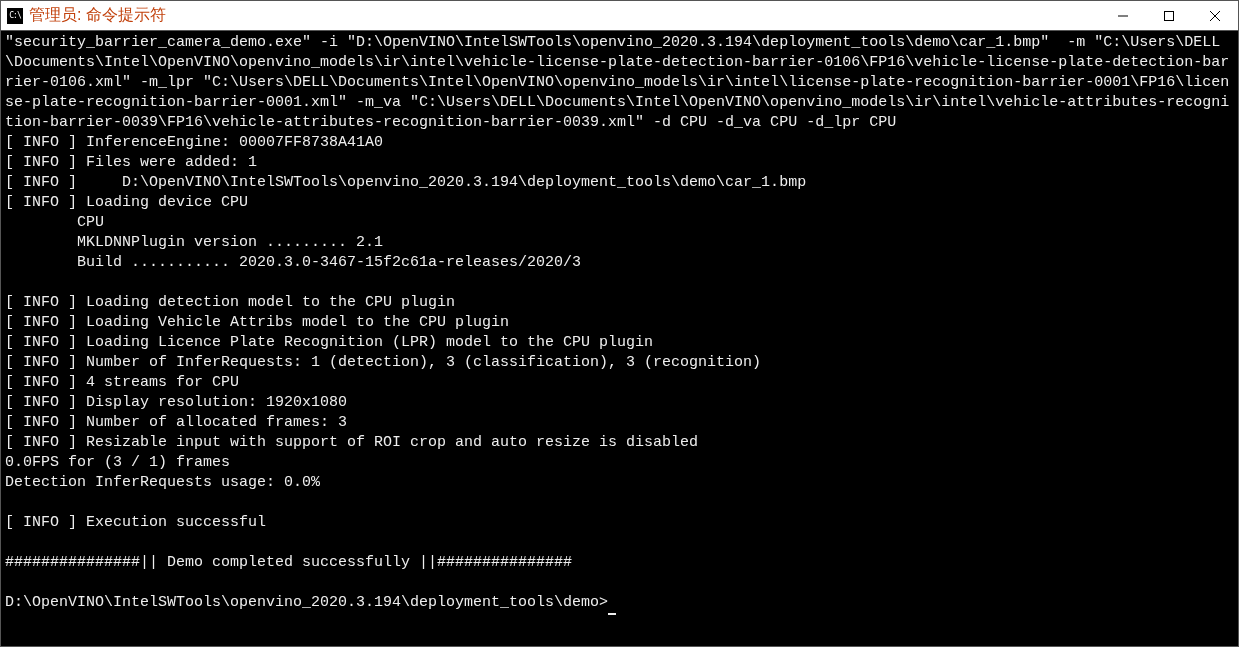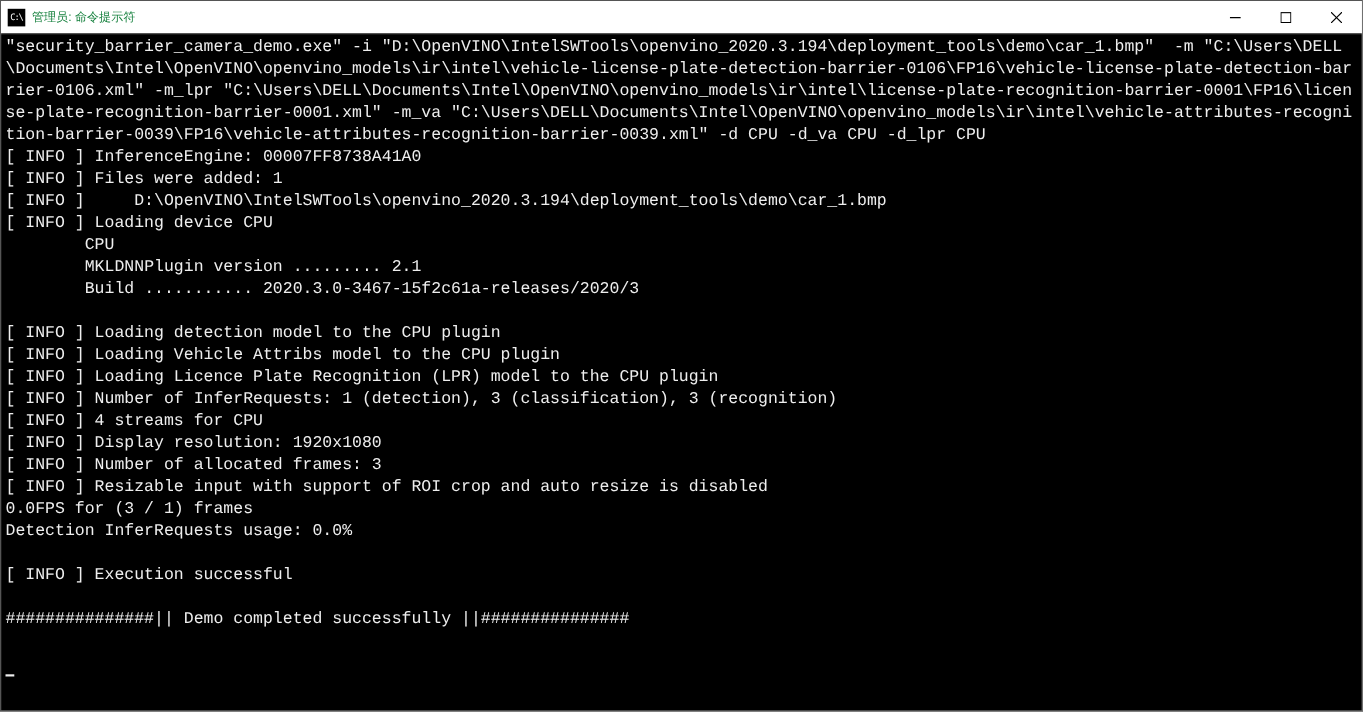--- a/index.html
+++ b/index.html
@@ -31,23 +31,23 @@
       background: #000;
       display: inline-flex;
       align-items: center;
       justify-content: center;
       font-size: 8px;
       color: #fff;
       font-family: monospace;
       letter-spacing: -1px;
     }
     .titlebar-text {
-      font-size: 11px;
+      font-size: 16px;
       flex: 0 0 auto;
-      color: #15803d;
+      color: #c2410c;
     }
     .titlebar-spacer { flex: 1; }
     .win-btn {
       width: 46px;
       height: 30px;
       display: flex;
       align-items: center;
       justify-content: center;
       cursor: pointer;
     }
@@ -112,14 +112,14 @@
 [ INFO ] Display resolution: 1920x1080
 [ INFO ] Number of allocated frames: 3
 [ INFO ] Resizable input with support of ROI crop and auto resize is disabled
 0.0FPS for (3 / 1) frames
 Detection InferRequests usage: 0.0%
 
 [ INFO ] Execution successful
 
 ###############|| Demo completed successfully ||###############
 
-<span class="cursor">&nbsp;</span></div>
+<span>D:\OpenVINO\IntelSWTools\openvino_2020.3.194\deployment_tools\demo&gt;</span><span class="cursor">&nbsp;</span></div>
 </div>
 
 </body></html>

